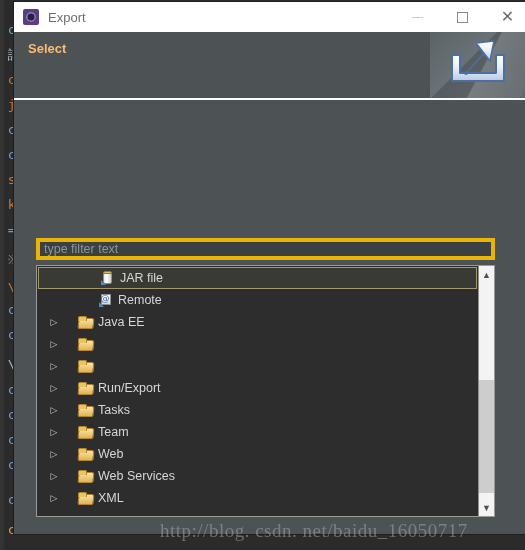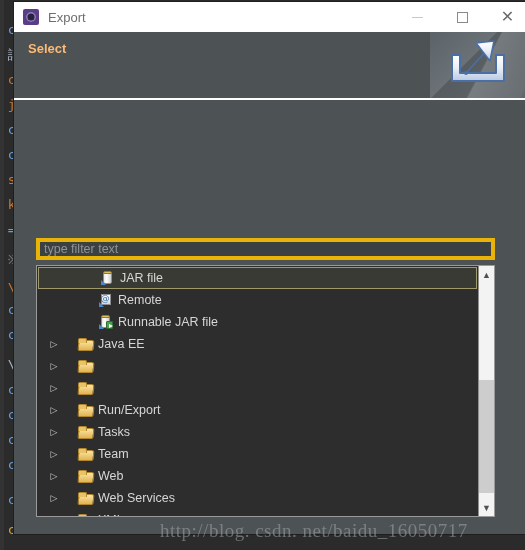--- a/index.html
+++ b/index.html
@@ -359,32 +359,20 @@
           <span class="icon">
             <span class="ico-doc">
                 <span class="page"></span>
                 <span class="at">@</span>
                 <span class="arrow"></span>
               </span>
           </span>
           <span class="lbl">Remote</span>
         </div>
 
-        <div class="tree-row">
-          <span class="pad"></span>
-          <span class="icon">
-            <span class="ico-jar">
-                <span class="body"></span>
-                <span class="lid"></span>
-                <span class="arrow"></span>
-                <span class="garrow"></span>
-              </span>
-          </span>
-          <span class="lbl">Runnable JAR file</span>
-        </div>
 
         <div class="tree-row">
           <span class="arrow">▷</span>
           <span class="indent"></span>
           <span class="icon">
               <span class="ico-folder"></span>
             </span>
           <span class="lbl">Java EE</span>
         </div>
 

